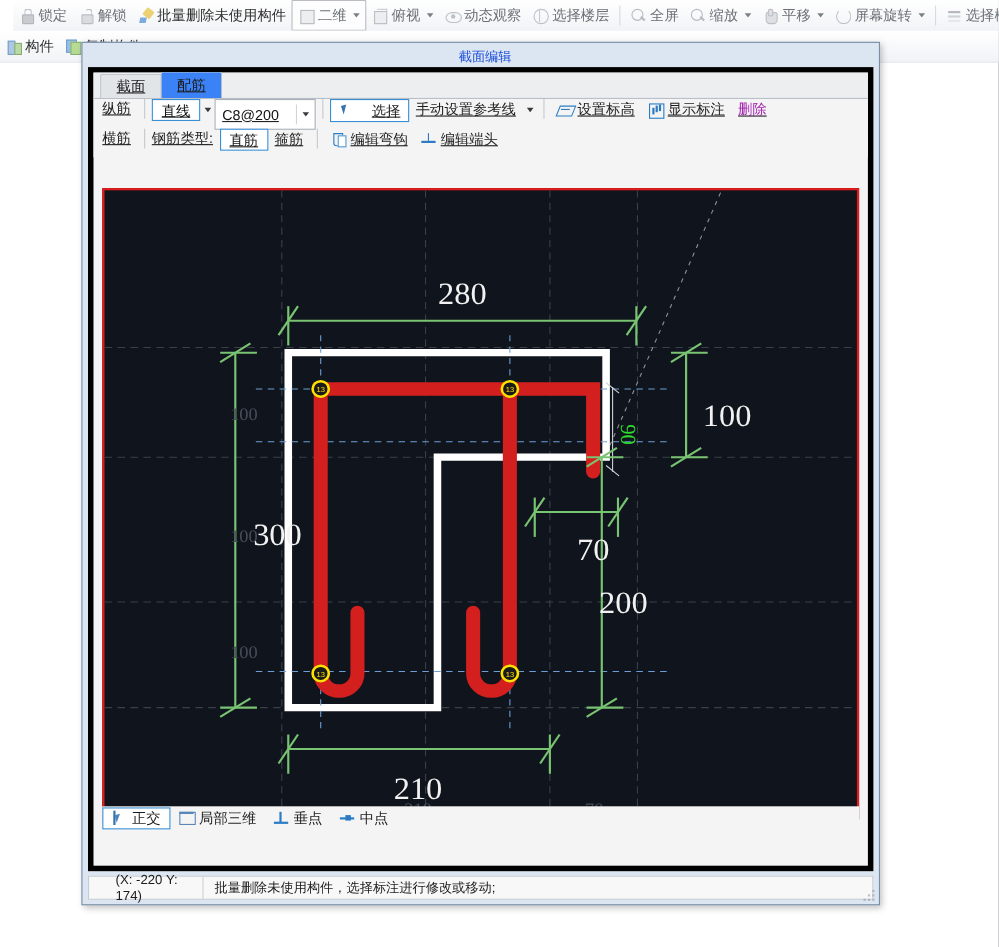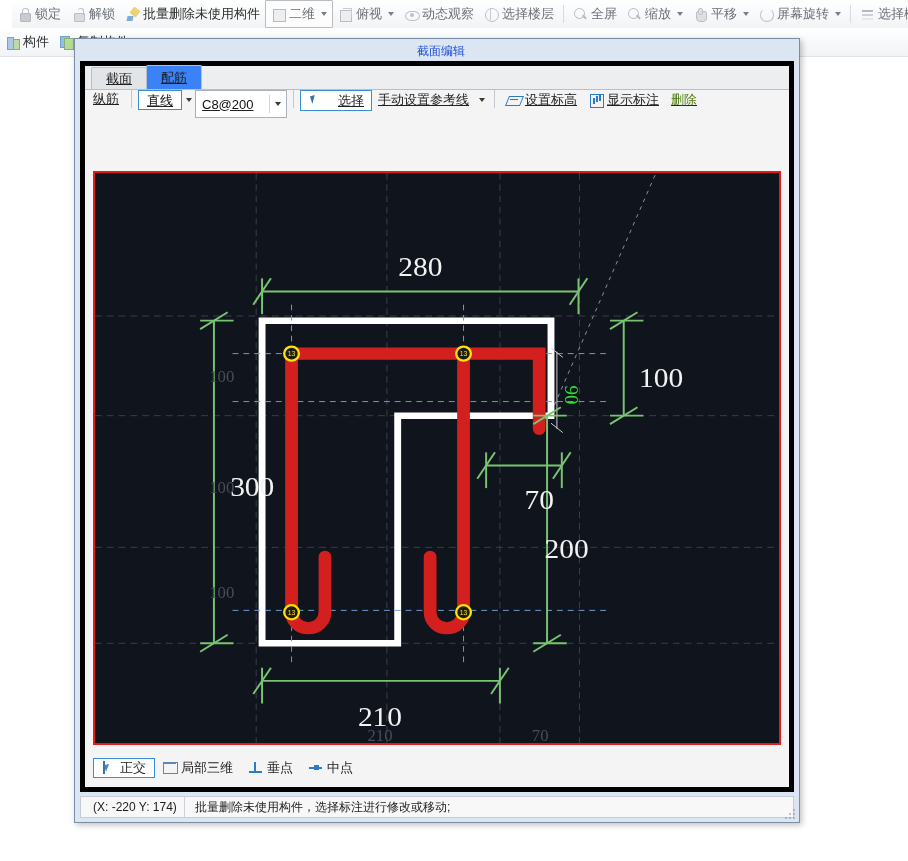--- a/index.html
+++ b/index.html
@@ -128,21 +128,21 @@
   .pill{
     border:1px solid #3a8fd4;background:#ffffff;
     padding:1px 8px;height:20px;line-height:18px;box-sizing:border-box;
     flex:0 0 auto;font-size:13px;color:#111;
   }
   .plain-btn{
     padding:1px 6px;height:20px;line-height:18px;box-sizing:border-box;
     flex:0 0 auto;font-size:13px;color:#1d1d1d;
     display:flex;align-items:center;gap:4px;
   }
-  .plain-btn.disabled{color:#4d7c0f;}
+  .plain-btn.disabled{color:#a21caf;}
   .combo{
     display:flex;align-items:center;
     border:1px solid #a9b0b8;background:#ffffff;
     height:28px;box-sizing:border-box;flex:0 0 auto;
     min-width:92px;padding-left:6px;
   }
   .combo .val{flex:1 1 auto;font-size:13px;color:#111;}
   .combo .arrow{
     width:16px;height:18px;display:flex;align-items:center;justify-content:center;
     border-left:1px solid #cfd4d9;
@@ -201,21 +201,21 @@
     position:absolute;left:8px;top:105px;right:8px;bottom:42px;
     border:2px solid #e21b1b;
     background:#10141d;
     box-sizing:border-box;
     overflow:hidden;
   }
   #canvas-svg{display:block;width:100%;height:100%;}
 
   
   #snapbar{
-    position:absolute;left:8px;right:8px;bottom:8px;height:22px;
+    position:absolute;left:8px;right:8px;bottom:32px;height:22px;
     display:flex;align-items:center;gap:0px;
     background:#f4f4f4;
     font-size:13px;color:#1d1d1d;
   }
   .snap-item{
     display:flex;align-items:center;gap:4px;
     padding:0 8px;height:20px;box-sizing:border-box;flex:0 0 auto;
   }
   .snap-item.active{border:1px solid #3a8fd4;background:#ffffff;}
   .mi-ortho::before{
@@ -238,21 +238,21 @@
   .mi-mid::after{content:"";position:absolute;left:5px;top:4px;width:5px;height:5px;background:#2b7cc4;}
 
   
   #statusbar{
     position:absolute;left:5px;right:5px;bottom:4px;height:22px;
     background:#f8f8f8;border:1px solid #c6ccd3;
     display:flex;align-items:center;box-sizing:border-box;
     font-size:12px;color:#1d1d1d;
   }
   #coord-cell{
-    width:104px;padding-left:12px;box-sizing:border-box;flex:0 0 auto;
+    width:104px;padding-left:24px;box-sizing:border-box;flex:0 0 auto;
     border-right:1px solid #ccd2d8;height:100%;display:flex;align-items:center;
   }
   #hint-cell{padding-left:10px;flex:1 1 auto;}
   #resize-grip{
     position:absolute;right:4px;bottom:3px;width:12px;height:12px;
     opacity:.55;
   }
   #resize-grip i{
     position:absolute;width:2px;height:2px;background:#8d949b;
   }
@@ -378,20 +378,38 @@
       </span>
       <span class="plain-btn">
         <span class="mini mi-anno"></span>
         <span>显示标注</span>
       </span>
       <span class="plain-btn disabled">
         <span>删除</span>
       </span>
     </div>
 
+    <div class="dlg-row row2">
+      <span class="lbl">横筋</span>
+      <span class="vsep"></span>
+      <span class="lbl">钢筋类型:</span>
+      <span class="pill">直筋</span>
+      <span class="plain-btn">
+        <span>箍筋</span>
+      </span>
+      <span class="vsep"></span>
+      <span class="plain-btn">
+        <span class="mini mi-hook"></span>
+        <span>编辑弯钩</span>
+      </span>
+      <span class="plain-btn">
+        <span class="mini mi-end"></span>
+        <span>编辑端头</span>
+      </span>
+    </div>
 
     <div id="canvas-wrap">
       <svg id="canvas-svg" viewBox="0 0 696 606" preserveAspectRatio="none">
 
         <g stroke="#3a3f4a" stroke-width="1" stroke-dasharray="7 5">
           <line x1="0" y1="258" x2="696" y2="258"></line>
           <line x1="0" y1="398" x2="696" y2="398"></line>
           <line x1="0" y1="152" x2="696" y2="152"></line>
           <line x1="0" y1="500" x2="696" y2="500"></line>
           <line x1="164" y1="0" x2="164" y2="606"></line>

